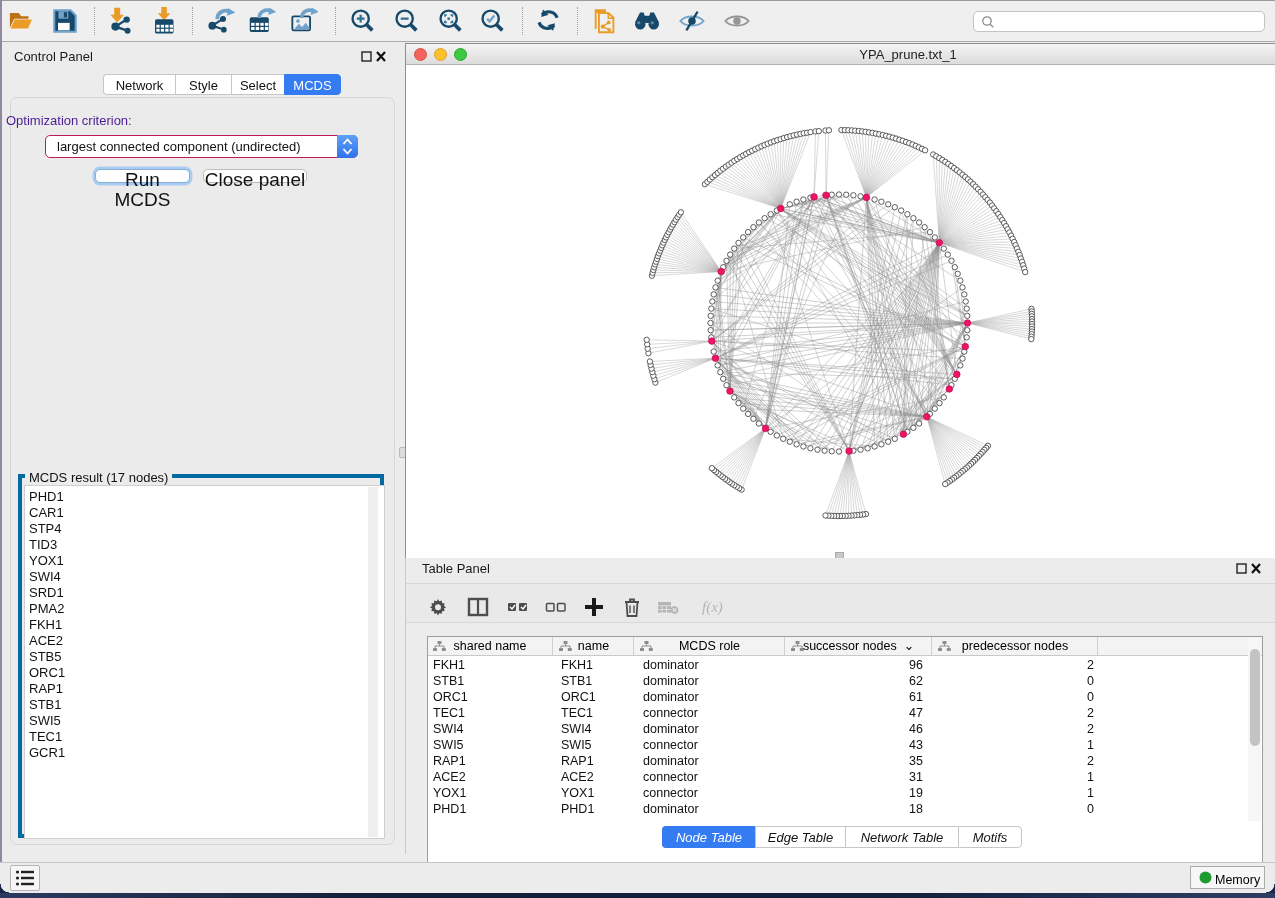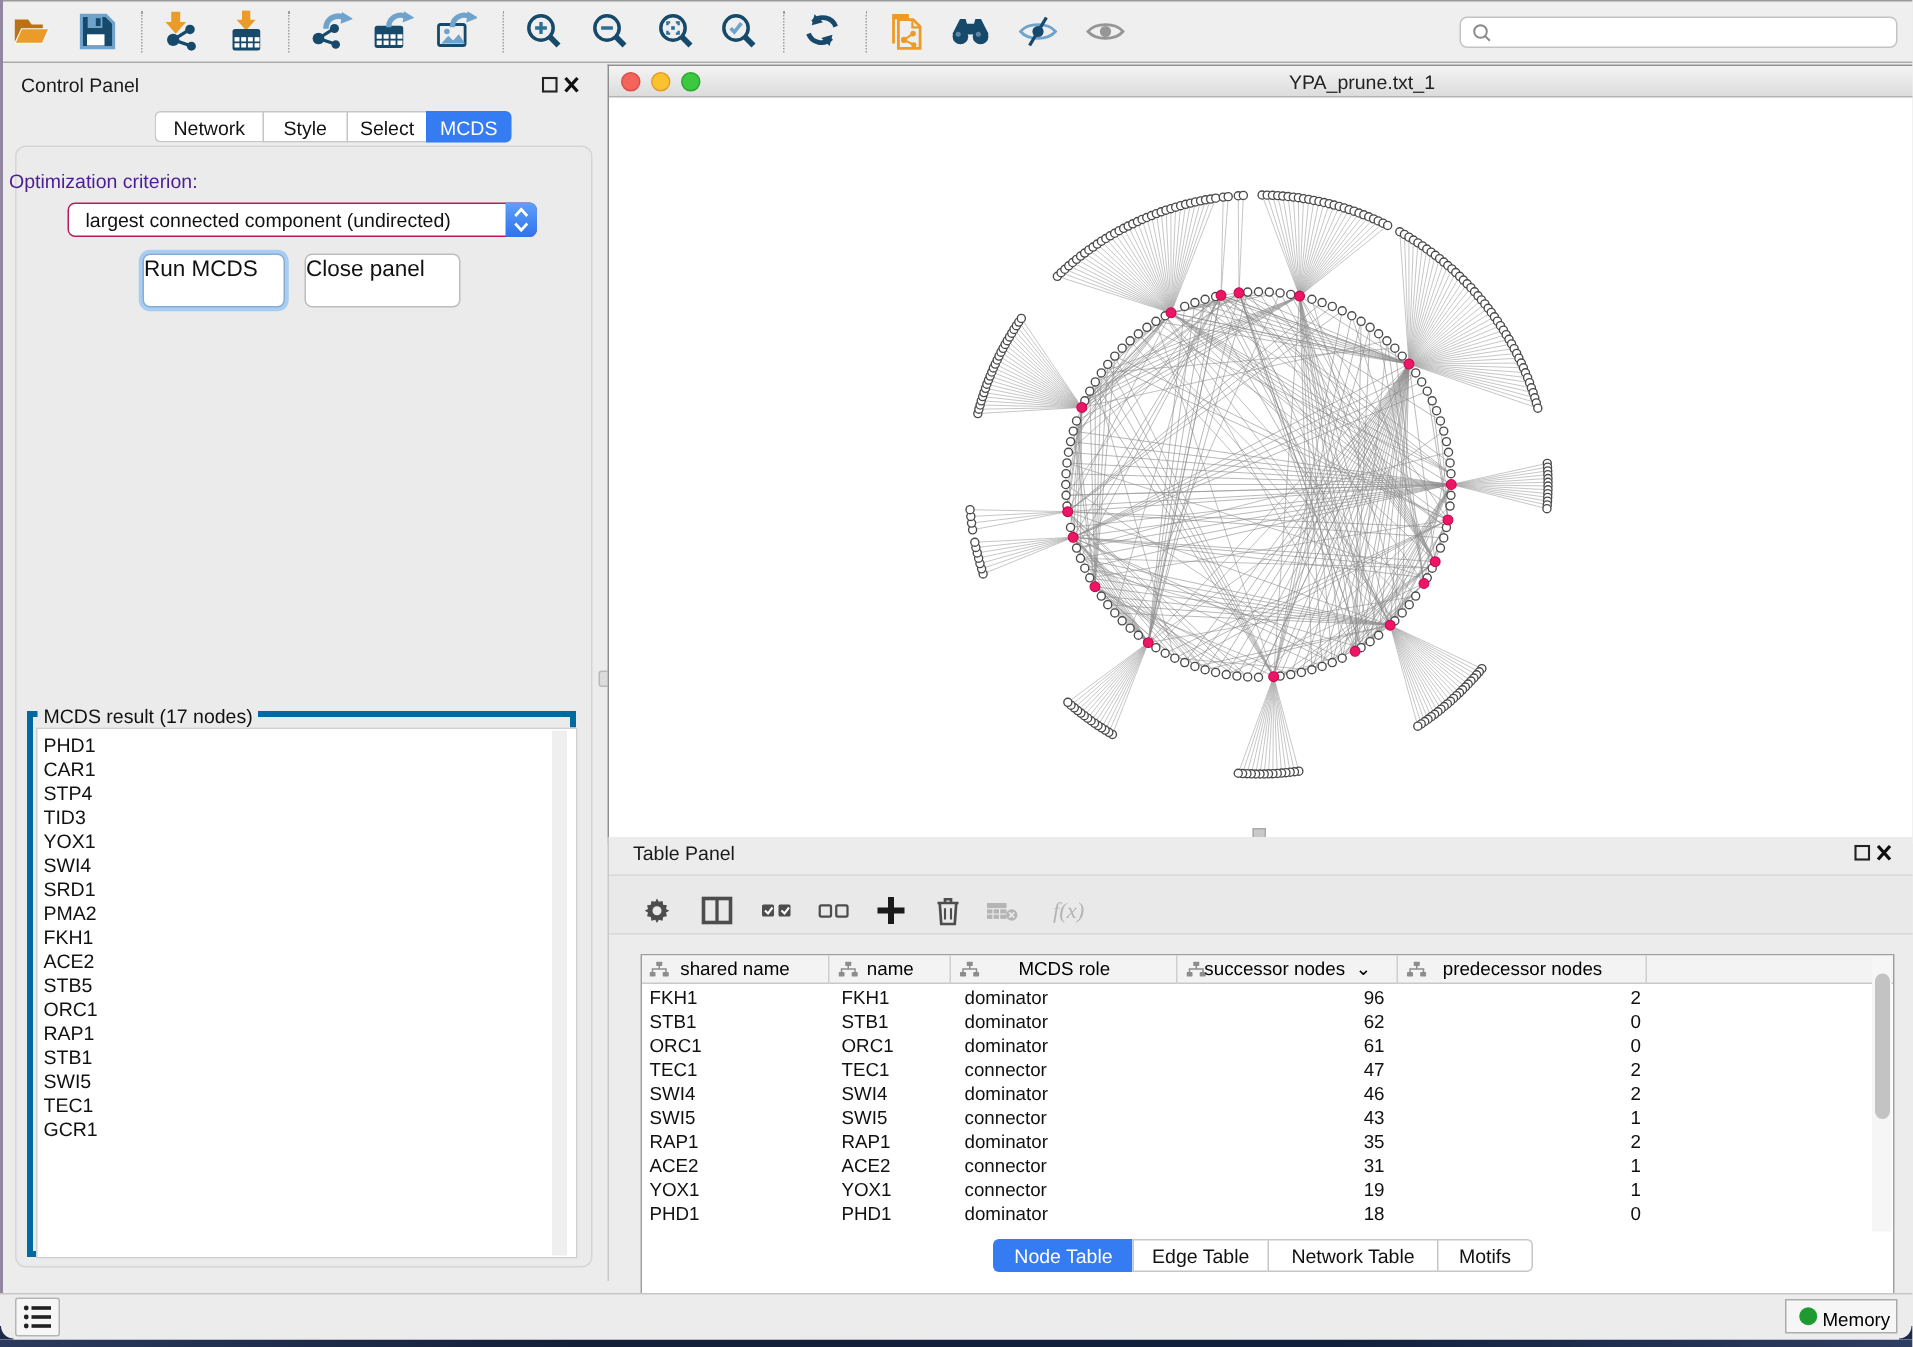--- a/index.html
+++ b/index.html
@@ -12,21 +12,21 @@
 .cptitle { position:absolute; left:12px; top:6px; font-size:13px; color:#1a1a1a; }
 .cpbox { position:absolute; left:8px; top:54px; width:385px; height:748px; background:#ebebeb; border:1px solid #d6d6d6; border-radius:7px; }
 .tabs { position:absolute; left:76px; top:31px; height:21px; display:flex; z-index:3; }
 .tab { height:21px; line-height:21px; font-size:13px; text-align:center; background:#ffffff; color:#111; border:1px solid #c6c6c6; border-right:none; }
 .tab.first { border-radius:4px 0 0 4px;margin-left:25px; }
 .tab.last { border-radius:0 4px 4px 0; border-right:1px solid #c6c6c6; }
 .tab.sel { background:#357bf1; color:#fff; border-color:#357bf1; }
 .optlabel { position:absolute; left:4px; top:70px; width:401px; text-align:left; font-size:13px; color:#4c1d95; }
 .combo { position:absolute; left:43px; top:92px; width:313px; height:23px; background:#fff; border:1px solid #be185d; border-radius:5px; font-size:13px; line-height:21px; padding-left:11px; color:#111; }
 .stepper { position:absolute; right:-1px; top:-1px; width:21px; height:23px; border-radius:0 5px 5px 0; background:linear-gradient(#5ea1f8,#2f72ec); }
-.btn { position:absolute; height:36px; background:#fff; border:1px solid #bdbdbd; border-radius:5px; font-size:15px; text-align:left; line-height:20px; color:#111; }
+.btn { position:absolute; height:14px; background:#fff; border:1px solid #bdbdbd; border-radius:5px; font-size:19px; text-align:center; line-height:20px; color:#111; }
 .focusring { box-shadow:0 0 0 2.5px #a9cdf2; border-color:#85aed4; }
 .group { position:absolute; left:16px; top:431px; width:366px; height:364px; border:4px solid #0369a1; }
 .gtitle { position:absolute; left:3px; top:-8px; background:#ebebeb; padding:0 4px; font-size:13px; color:#111; }
 .glist { position:absolute; left:2px; top:7px; width:361px; height:354px; background:#fff; border:1px solid #cfcfcf; font-size:13px; color:#111; padding-top:3px; }
 .glist .sb { position:absolute; right:6px; top:1px; bottom:1px; width:10px; background:#efefef; }
 .li { height:16px; line-height:16px; padding-left:4px; }
 .divknob { position:absolute; left:399px; top:447px; width:9px; height:11px; background:#dcdcdc; border:1px solid #b9b9b9; border-radius:2px; }
 
 .netwin { position:absolute; left:405px; top:43px; width:870px; height:520px; background:#fff; border-left:1px solid #8e8e8e; border-top:1px solid #8e8e8e; }
 .nettitle { position:absolute; left:0; top:0; width:870px; height:21px; background:linear-gradient(#f4f4f4,#dcdcdc); border-bottom:1px solid #b3b3b3; }
@@ -44,21 +44,21 @@
 .tbody { position:absolute; left:0; top:20px; width:834px; font-size:12.5px; color:#111; }
 .tr { height:16px; line-height:16px; position:relative; }
 .c1 { position:absolute; left:5px; }
 .c2 { position:absolute; left:133px; }
 .c3 { position:absolute; left:215px; }
 .c4 { position:absolute; left:358px; width:137px; text-align:right; }
 .c5 { position:absolute; left:505px; width:161px; text-align:right; }
 .vsb { position:absolute; right:1px; top:1px; width:13px; height:183px; background:#f6f6f6; }
 .vsb .thumb { position:absolute; left:1.5px; top:11px; width:10px; height:97px; background:#c3c3c3; border-radius:5px; }
 .btabs { position:absolute; left:256px; top:268px; height:22px; display:flex; }
-.btab { height:22px; line-height:22px; font-size:13px; text-align:center; background:#fff; color:#111; border:1px solid #c6c6c6; border-right:none; }
+.btab { height:22px; line-height:22px; font-size:13px; text-align:center; background:#fff; color:#111; border:1px solid #c6c6c6; border-right:none;font-style:italic; }
 .btab.first { border-radius:4px 0 0 4px; }
 .btab.last { border-radius:0 4px 4px 0; border-right:1px solid #c6c6c6; }
 .btab.sel { background:#357bf1; color:#fff; border-color:#357bf1; }
 
 .statusbar { position:absolute; left:0; top:862px; width:1275px; height:31px; background:#ececec; border-top:1px solid #c6c6c6; }
 .listbtn { position:absolute; left:10px; top:2px; width:30px; height:26px; background:#f6f6f6; border:1px solid #b5b5b5; border-radius:2px; }
 .membtn { position:absolute; left:1190px; top:3px; width:75px; height:23px; background:#f6f6f6; border:1px solid #ababab; font-size:12.5px; line-height:21px; }
 .wall { position:absolute; left:0; top:893px; width:1275px; height:5px; background:linear-gradient(90deg,#2b3a5e,#141f38 30%,#12203d 70%,#2e3d62); }
 .cornL { z-index:60; position:absolute; left:0; top:884px; width:9px; height:9px; background:radial-gradient(circle 9px at 9px 0px, rgba(0,0,0,0) 8px, #1c2a4a 8.6px); }
 .cornR { z-index:60; position:absolute; left:1266px; top:884px; width:9px; height:9px; background:radial-gradient(circle 9px at 0px 0px, rgba(0,0,0,0) 8px, #1c2a4a 8.6px); }

